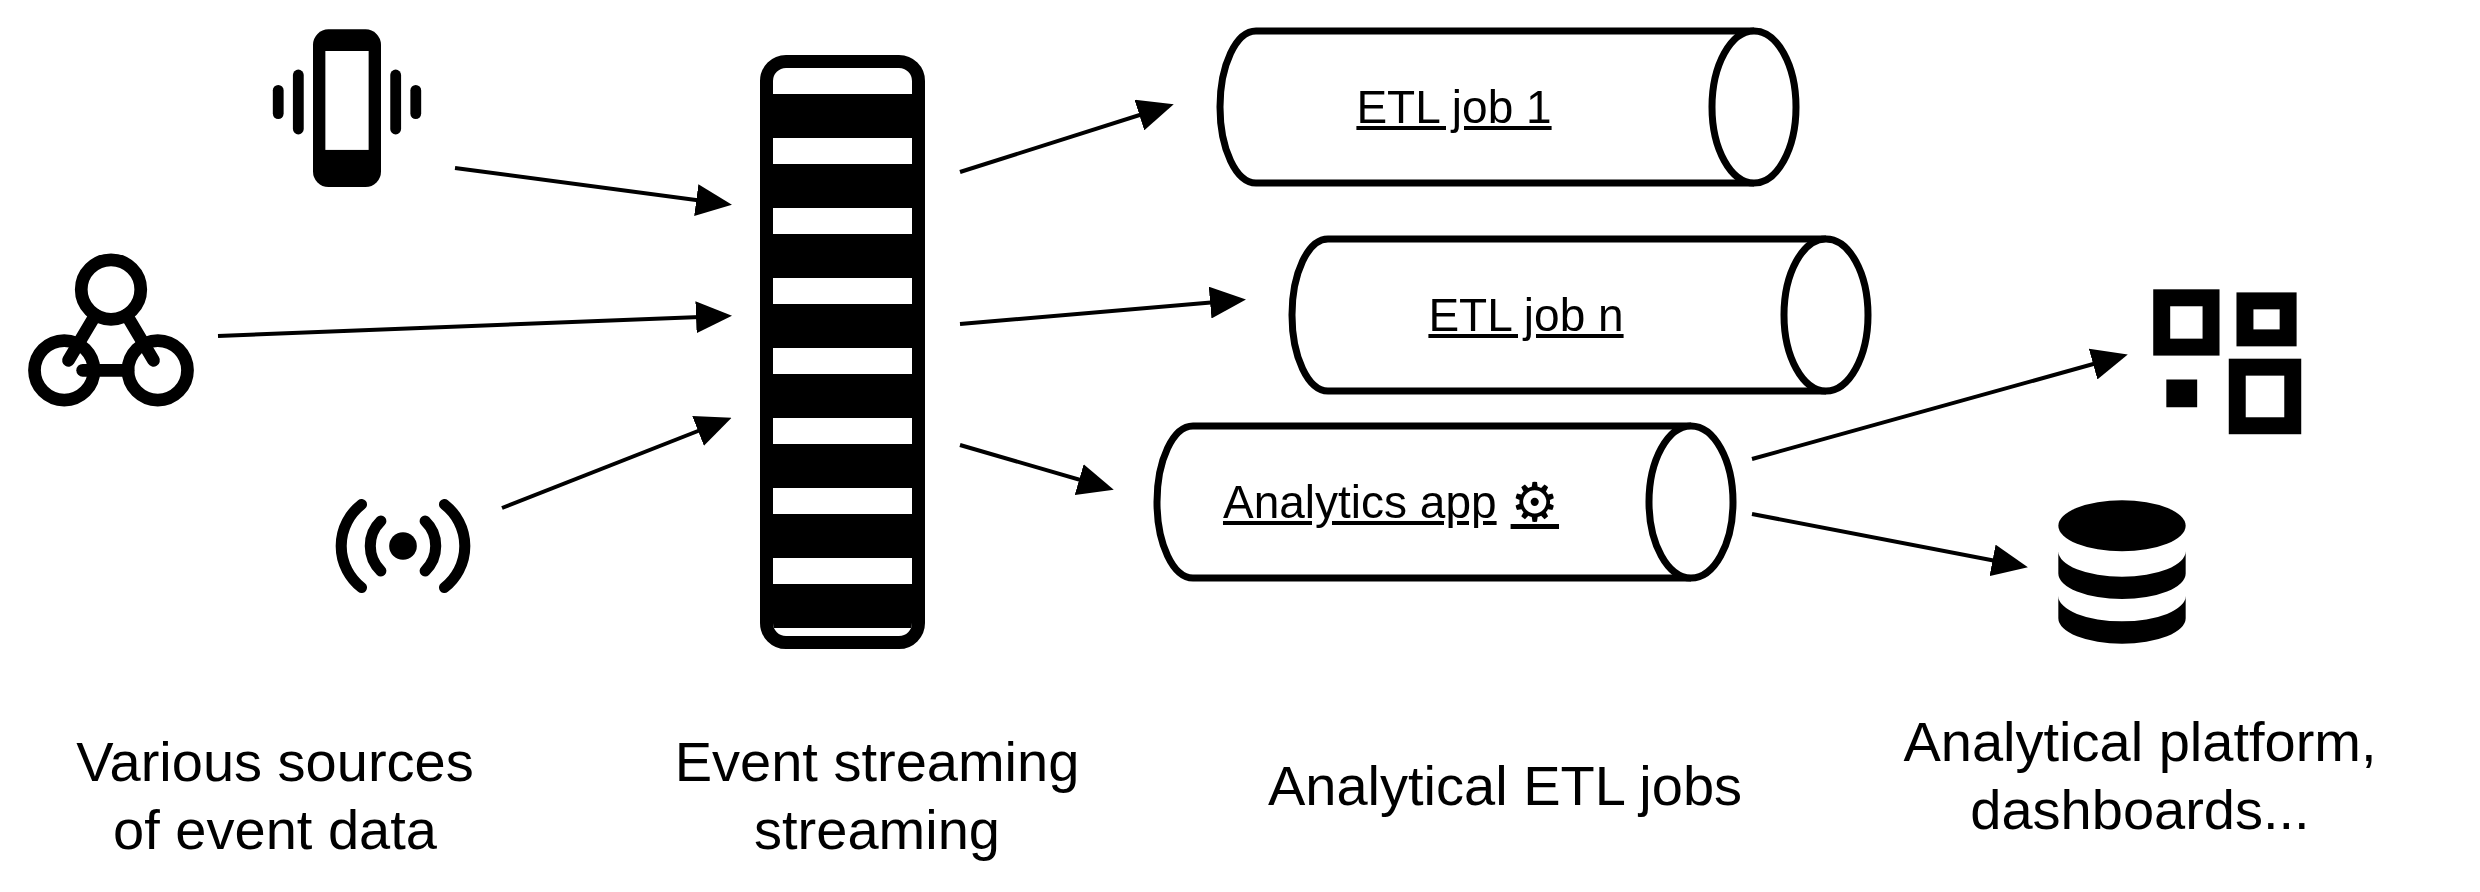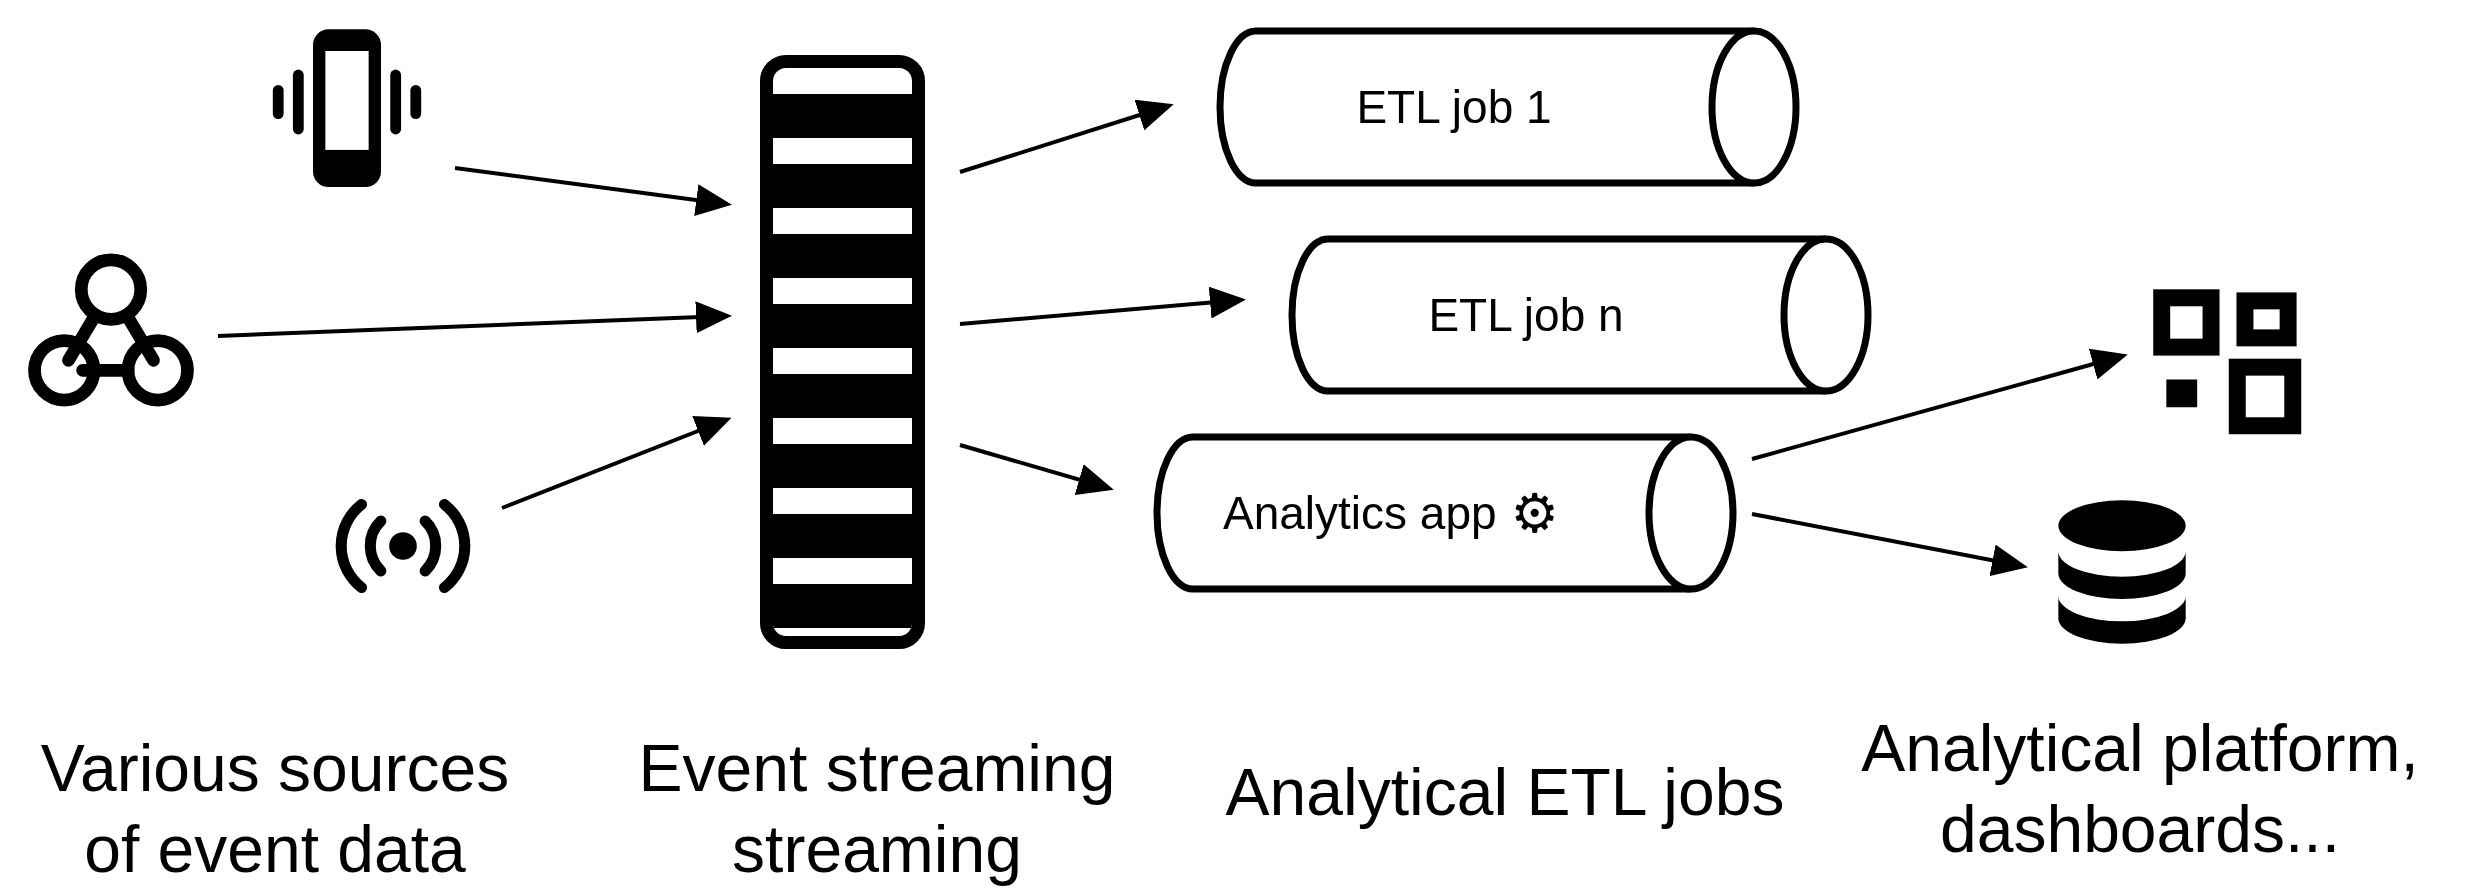--- a/index.html
+++ b/index.html
@@ -11,21 +11,21 @@
     color: #000000;
     font-family: "Liberation Sans", "DejaVu Sans", sans-serif;
     overflow: hidden;
   }
   .abs { position: absolute; }
   .arrows { position: absolute; left: 0; top: 0; pointer-events: none; }
 
   .caption {
     position: absolute;
     text-align: center;
-    font-size: 66px;
+    font-size: 56px;
     line-height: 1.22;
     color: #000000;
   }
   .caption span { display: block; }
 
   .platform {
     position: absolute;
     left: 760px; top: 55px;
     width: 165px; height: 594px;
     box-sizing: border-box;
@@ -36,20 +36,21 @@
   }
 
   .cylinder { position: absolute; width: 610px; height: 166px; }
   .cylinder svg { position: absolute; left: 0; top: 0; }
   .cyl-label {
     position: absolute;
     left: 30px; right: 120px; top: 0; bottom: 0;
     display: flex; align-items: center; justify-content: center;
     font-size: 46px;
     white-space: nowrap;
+    text-decoration: underline;
   }
   .gear {
     font-size: 54px;
     margin-left: 14px;
     line-height: 1;
   }
 </style>
 </head>
 <body>
 
@@ -108,21 +109,21 @@
   </div>
 
   <div class="cylinder" style="left:1266px; top:232px;">
     <svg width="610" height="166" viewBox="0 0 610 166">
       <path d="M560 7 H62 A36 76 0 0 0 62 159 H560" fill="#fff" stroke="#000" stroke-width="7"></path>
       <ellipse cx="560" cy="83" rx="42" ry="76" fill="#fff" stroke="#000" stroke-width="7"></ellipse>
     </svg>
     <div class="cyl-label">ETL job n</div>
   </div>
 
-  <div class="cylinder" style="left:1131px; top:430px;">
+  <div class="cylinder" style="left:1131px; top:419px;">
     <svg width="610" height="166" viewBox="0 0 610 166">
       <path d="M560 7 H62 A36 76 0 0 0 62 159 H560" fill="#fff" stroke="#000" stroke-width="7"></path>
       <ellipse cx="560" cy="83" rx="42" ry="76" fill="#fff" stroke="#000" stroke-width="7"></ellipse>
     </svg>
     <div class="cyl-label">
       <span>Analytics app</span>
       <span class="gear">⚙</span>
     </div>
   </div>
 

